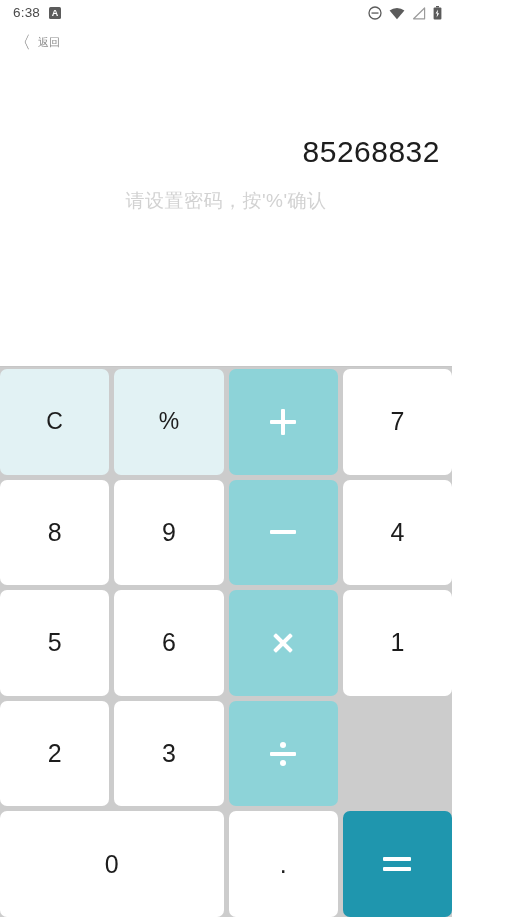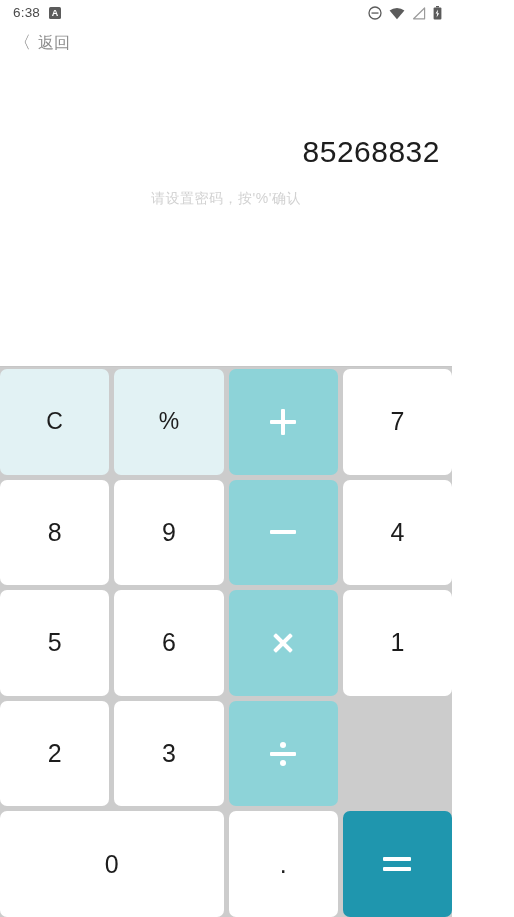--- a/index.html
+++ b/index.html
@@ -75,21 +75,21 @@
     gap: 7px;
     cursor: pointer;
   }
   .back-chevron {
     font-size: 17px;
     color: #8a8a8a;
     line-height: 1;
     font-weight: 300;
   }
   .back-label {
-    font-size: 16px;
+    font-size: 11px;
     color: #8d8d8d;
     line-height: 1;
   }
 
   
   .display {
     flex: 1 1 auto;
     position: relative;
     background: #ffffff;
     overflow: hidden;
@@ -104,21 +104,21 @@
     line-height: 1;
     text-align: right;
     white-space: nowrap;
   }
   .hint {
     position: absolute;
     top: 132px;
     left: 0;
     right: 0;
     text-align: center;
-    font-size: 14px;
+    font-size: 19px;
     color: #d2d2d2;
     line-height: 1;
     letter-spacing: .5px;
   }
 
   
   .keypad {
     flex: 0 0 551px;
     background: #cccccc;
     padding: 2px 0 0 0;

